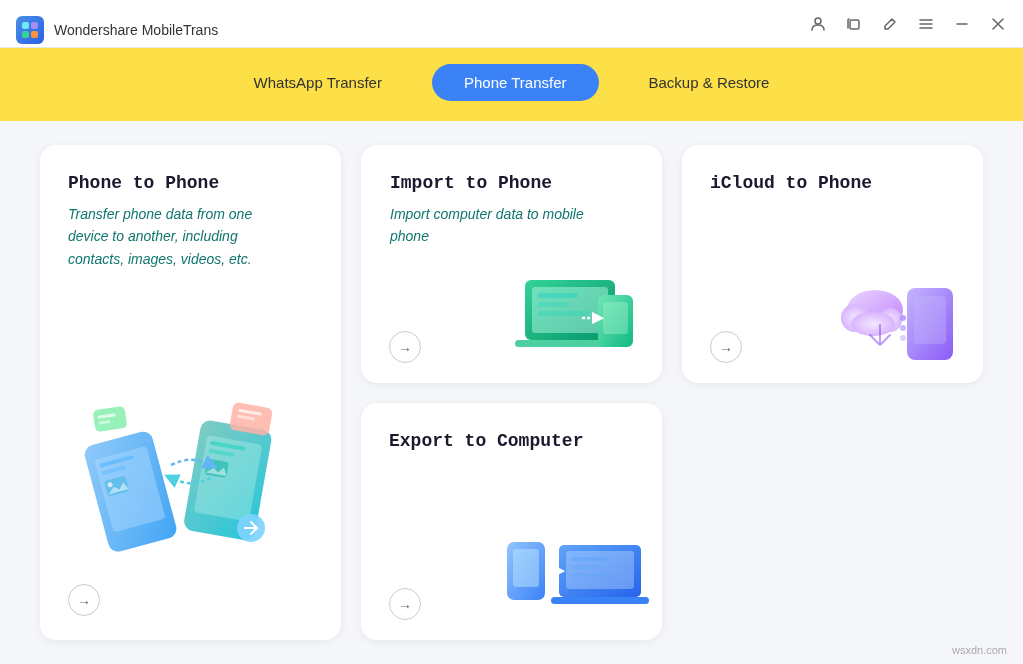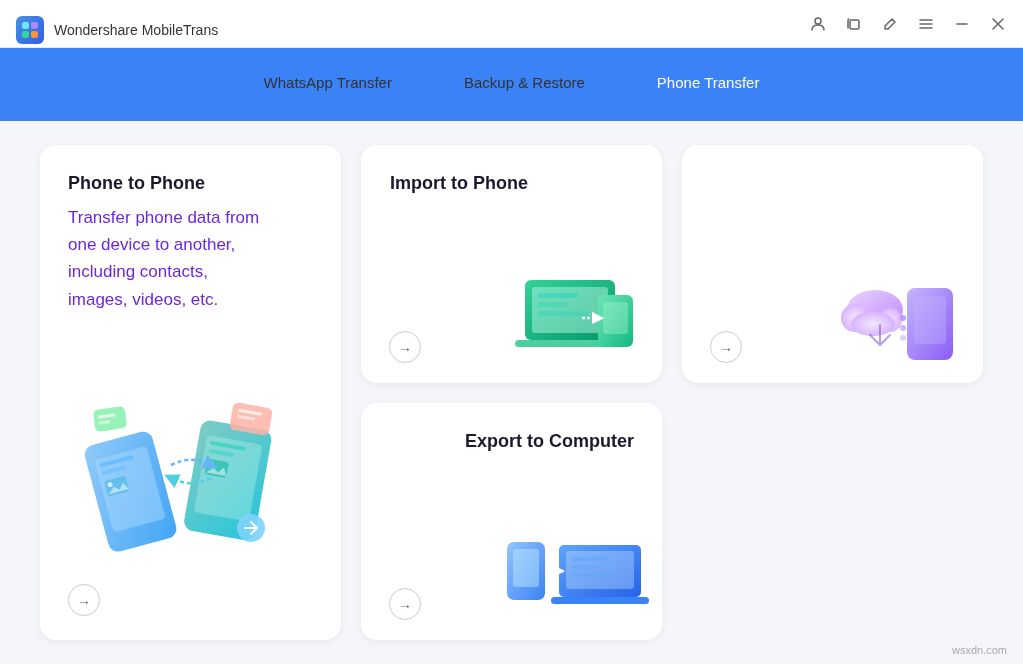--- a/index.html
+++ b/index.html
@@ -57,26 +57,26 @@
       display: flex;
       align-items: center;
       justify-content: center;
       cursor: pointer;
       color: #666;
       font-size: 14px;
     }
 
     
     .nav-bar {
-      background: #3b82f6;
+      background: #fde047;
       display: flex;
       justify-content: center;
       align-items: flex-start;
       padding: 16px 0 20px;
-      gap: 8px;
+      gap: 18px;
     }
     .nav-pill {
       padding: 10px 32px;
       border-radius: 50px;
       border: none;
       font-size: 15px;
       cursor: pointer;
       font-weight: 500;
       background: transparent;
       color: #333;
@@ -110,26 +110,28 @@
     .card-large {
       grid-column: 1;
       grid-row: 1 / 3;
     }
 
     .card-title {
       font-size: 18px;
       font-weight: 700;
       color: #1a1a2e;
       margin-bottom: 10px;
+      font-family: Liberation Mono, monospace;
     }
     .card-desc {
-      font-size: 17px;
-      color: #6d28d9;
+      font-size: 14px;
+      color: #0f766e;
       line-height: 1.6;
       max-width: 200px;
+      font-style: italic;
     }
 
     .arrow-btn {
       position: absolute;
       bottom: 24px;
       left: 28px;
       width: 32px;
       height: 32px;
       border: 1.5px solid #ccc;
       border-radius: 50%;
@@ -203,22 +205,22 @@
     <div class="title-btn">
       <svg width="14" height="14" viewBox="0 0 14 14" fill="none">
         <path d="M2 2l10 10M12 2L2 12" stroke="#666" stroke-width="1.5" stroke-linecap="round"></path>
       </svg>
     </div>
   </div>
 </div>
 
 <div class="nav-bar">
   <button class="nav-pill">WhatsApp Transfer</button>
+  <button class="nav-pill active">Phone Transfer</button>
   <button class="nav-pill">Backup &amp; Restore</button>
-  <button class="nav-pill active">Phone Transfer</button>
 </div>
 
 <div class="main-content">
 
   <div class="card card-large">
     <div class="card-title">Phone to Phone</div>
     <div class="card-desc">Transfer phone data from one device to another, including contacts, images, videos, etc.</div>
 
     <div style="position:absolute; bottom:60px; left:50%; transform:translateX(-50%); width:230px; height:210px;">
       <svg viewBox="0 0 230 210" fill="none" xmlns="http://www.w3.org/2000/svg">
@@ -277,20 +279,21 @@
           </marker>
         </defs>
       </svg>
     </div>
 
     <div class="arrow-btn">→</div>
   </div>
 
   <div class="card" style="position:relative; min-height:160px;padding-left:29px;">
     <div class="card-title">Import to Phone</div>
+    <div class="card-desc">Import computer data to mobile phone</div>
 
     <div style="position:absolute; right:12px; bottom:8px; width:140px; height:115px;">
       <svg viewBox="0 0 140 115" fill="none" xmlns="http://www.w3.org/2000/svg">
 
         <rect x="15" y="20" width="90" height="60" rx="6" fill="url(#laptopGrad)"></rect>
         <rect x="22" y="27" width="76" height="46" rx="3" fill="#b2f5e4" opacity="0.5"></rect>
 
         <rect x="5" y="80" width="110" height="7" rx="3.5" fill="#4dd0a0"></rect>
 
         <rect x="28" y="33" width="40" height="5" rx="2" fill="#2dd4bf" opacity="0.6"></rect>
@@ -314,20 +317,21 @@
             <path d="M0 0 L5 2.5 L0 5 Z" fill="white"></path>
           </marker>
         </defs>
       </svg>
     </div>
 
     <div class="arrow-btn" style="bottom:20px;">→</div>
   </div>
 
   <div class="card" style="position:relative; min-height:160px;">
+    <div class="card-title">iCloud to Phone</div>
 
     <div style="position:absolute; right:8px; bottom:8px; width:140px; height:115px;">
       <svg viewBox="0 0 140 115" fill="none" xmlns="http://www.w3.org/2000/svg">
 
         <rect x="72" y="28" width="46" height="72" rx="8" fill="url(#phoneBlueGrad)"></rect>
         <rect x="79" y="36" width="32" height="48" rx="4" fill="#c4b5fd" opacity="0.4"></rect>
 
         <ellipse cx="40" cy="50" rx="28" ry="20" fill="url(#cloudGrad)"></ellipse>
         <circle cx="20" cy="58" r="14" fill="url(#cloudGrad2)"></circle>
         <circle cx="55" cy="60" r="12" fill="url(#cloudGrad2)"></circle>
@@ -351,21 +355,21 @@
             <stop offset="0%" stop-color="#f3e8ff"></stop>
             <stop offset="100%" stop-color="#d8b4fe"></stop>
           </radialGradient>
         </defs>
       </svg>
     </div>
 
     <div class="arrow-btn" style="bottom:20px;">→</div>
   </div>
 
-  <div class="card" style="position:relative; min-height:160px;text-align:right;">
+  <div class="card" style="position:relative; min-height:160px;">
     <div class="card-title">Export to Computer</div>
 
     <div style="position:absolute; right:8px; bottom:8px; width:155px; height:115px;">
       <svg viewBox="0 0 155 115" fill="none" xmlns="http://www.w3.org/2000/svg">
 
         <rect x="8" y="25" width="38" height="58" rx="7" fill="url(#phoneLightBlue)"></rect>
         <rect x="14" y="32" width="26" height="38" rx="3" fill="#bae6fd" opacity="0.5"></rect>
 
         <rect x="60" y="28" width="82" height="52" rx="5" fill="url(#laptopBlueGrad)"></rect>
         <rect x="67" y="34" width="68" height="38" rx="3" fill="#bfdbfe" opacity="0.4"></rect>

